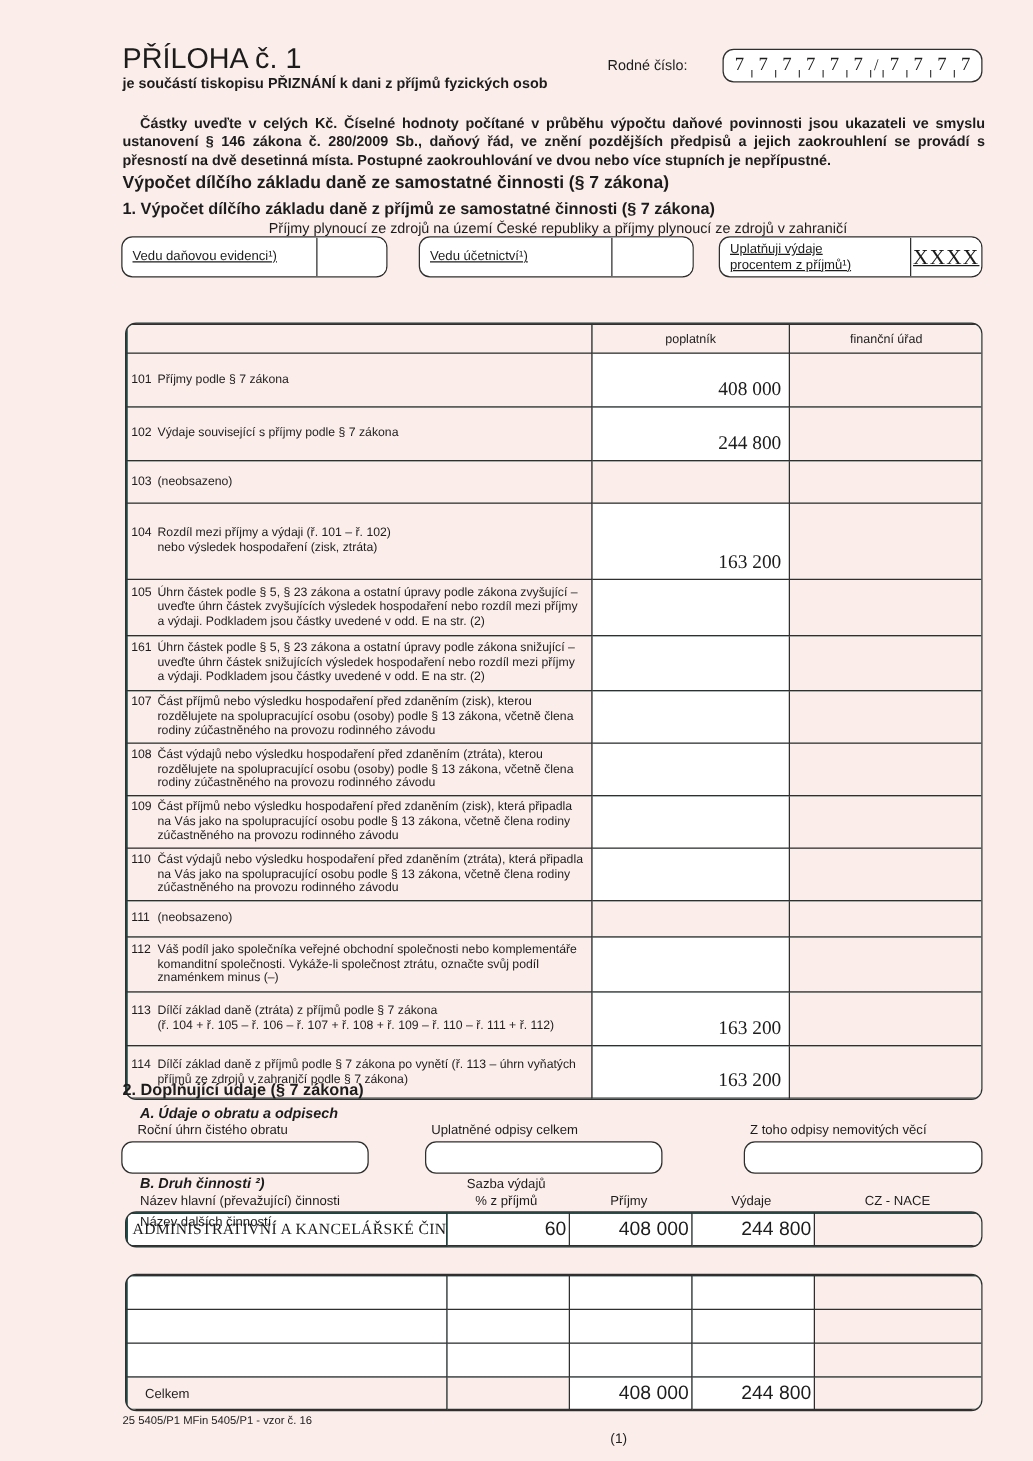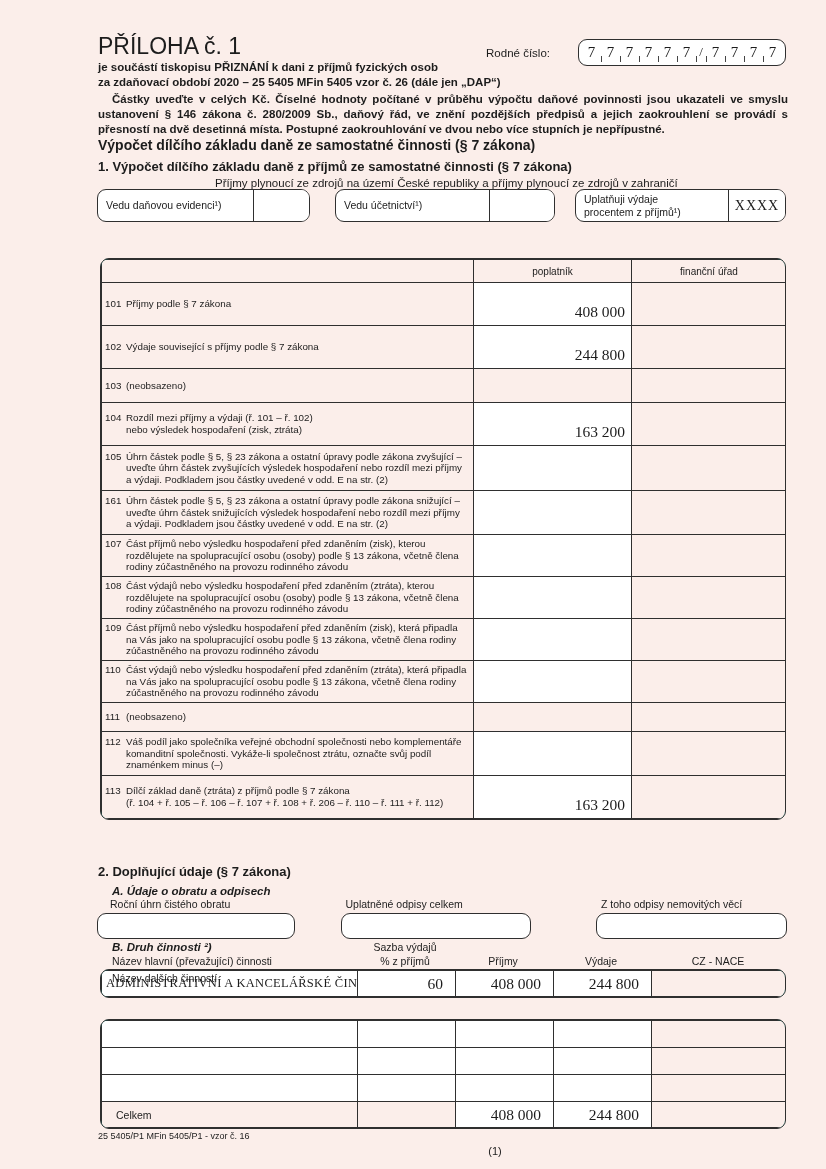--- a/index.html
+++ b/index.html
@@ -30,31 +30,31 @@
   .rc-cell:not(:first-child)::before{
     content:"";position:absolute;left:-0.5px;bottom:3px;width:1px;height:6px;background:#444;
   }
   .instructions{font-size:11.5px;font-weight:bold;line-height:1.3;text-indent:14px;text-align:justify;}
 
   .h-main{font-size:14px;font-weight:bold;}
   .h-sub{font-size:13px;font-weight:bold;}
   .note{font-size:11.5px;}
 
   
-  .evrow{display:flex;}
+  .evrow{display:flex;text-decoration:underline;}
   .evbox{
     display:flex;align-items:center;background:#fff;
     border:1.5px solid #2f2f2f;border-radius:9px;height:33px;
     box-sizing:border-box;overflow:hidden;
   }
   .evlabel{flex:1;font-size:10.5px;line-height:1.2;padding-left:8px;white-space:pre-line;}
   .evval{
     align-self:stretch;border-left:1.2px solid #2f2f2f;
     display:flex;align-items:center;justify-content:center;
-    font-family:"Liberation Serif",serif;font-size:14px;letter-spacing:1px;background:#fff;
+    font-family:"Liberation Serif",serif;font-size:17px;letter-spacing:1px;background:#fff;
   }
 
   
   .tblwrap{
     border:1.5px solid #2f2f2f;border-radius:9px;overflow:hidden;
     background:#0f766e;box-sizing:border-box;
   }
   table{width:100%;border-collapse:collapse;table-layout:fixed;}
   td{border:1px solid #2f2f2f;padding:0;vertical-align:middle;font-size:9.8px;}
   .hdrcell{text-align:center;font-size:10px;}
@@ -71,39 +71,38 @@
   
   .subAB{font-size:11.5px;font-weight:bold;font-style:italic;}
   .flabel{font-size:10.5px;}
   .agrid{display:flex;}
   .acol .fbox{
     height:26px;background:#fff;border:1.5px solid #2f2f2f;border-radius:9px;
     box-sizing:border-box;margin-top:3px;
   }
   .bhead{display:grid;grid-template-columns:256px 98px 98px 98px 136px;font-size:10.5px;}
   .bhead .c{text-align:center;line-height:1.25;}
-  .serifval{font-family:Liberation Serif, serif;font-size:15.5px;text-align:right;padding-right:12px;}
+  .serifval{font-family:Liberation Sans, sans-serif;font-size:15.5px;text-align:right;padding-right:2px;}
   .actname{
     font-family:"Liberation Serif",serif;font-size:12.5px;letter-spacing:0.3px;
     padding-left:4px;white-space:nowrap;overflow:hidden;
   }
   .celkem{font-size:10.5px;padding-left:14px;}
 
   .footer{font-size:9px;}
   .pagenum{font-size:11px;text-align:center;}
 </style>
 </head>
 <body>
 
 <div class="page">
 
   <div class="abs" style="top:34px;left:98px;width:470px;">
     <div class="title">PŘÍLOHA č. 1</div>
     <div class="subline">je součástí tiskopisu PŘIZNÁNÍ k dani z příjmů fyzických osob</div>
-    <div class="subline" style="margin-top:0;">za zdaňovací období 2020 – 25 5405  MFin 5405 vzor č. 26 (dále jen „DAP“)</div>
   </div>
 
   <div class="abs rc-wrap" style="top:39px;right:40px;gap:28px;">
     <span class="rc-label">Rodné číslo:</span>
     <div class="rc-box">
       <span class="rc-cell">7</span>
       <span class="rc-cell">7</span>
       <span class="rc-cell">7</span>
       <span class="rc-cell">7</span>
       <span class="rc-cell">7</span>
@@ -174,21 +173,21 @@
       <tr style="height:34px">
         <td class="pinkc">
               <div class="lc">
                 <span class="rn">103</span>
                 <span class="rl">(neobsazeno)</span>
               </div>
             </td>
         <td class="val pinkc"></td>
         <td class="val pinkc"></td>
       </tr>
-      <tr style="height:43px">
+      <tr style="height:61px">
         <td class="pinkc">
               <div class="lc">
                 <span class="rn">104</span>
                 <span class="rl">Rozdíl mezi příjmy a výdaji (ř. 101 – ř. 102)
 nebo výsledek hospodaření (zisk, ztráta)</span>
               </div>
             </td>
         <td class="val white">163 200</td>
         <td class="val pinkc"></td>
       </tr>
@@ -270,34 +269,44 @@
               </div>
             </td>
         <td class="val white"></td>
         <td class="val pinkc"></td>
       </tr>
       <tr style="height:43px">
         <td class="pinkc">
               <div class="lc">
                 <span class="rn">113</span>
                 <span class="rl">Dílčí základ daně (ztráta) z příjmů podle § 7 zákona
-(ř. 104 + ř. 105 – ř. 106 – ř. 107 + ř. 108 + ř. 206 – ř. 110 – ř. 111 + ř. 112)</span>
+(ř. 104 + ř. 105 – ř. 106 – ř. 107 + ř. 108 + ř. 109 – ř. 110 – ř. 111 + ř. 112)</span>
+              </div>
+            </td>
+        <td class="val white">163 200</td>
+        <td class="val pinkc"></td>
+      </tr>
+      <tr style="height:42px">
+        <td class="pinkc">
+              <div class="lc">
+                <span class="rn">114</span>
+                <span class="rl">Dílčí základ daně z příjmů podle § 7 zákona po vynětí (ř. 113 – úhrn vyňatých příjmů ze zdrojů v zahraničí podle § 7 zákona)</span>
               </div>
             </td>
         <td class="val white">163 200</td>
         <td class="val pinkc"></td>
       </tr>
     </tbody>
       </table>
   </div>
 
   <div class="abs h-sub" style="top:864px;left:98px;">2. Doplňující údaje (§ 7 zákona)</div>
   <div class="abs subAB" style="top:885px;left:112px;">A. Údaje  o obratu a odpisech</div>
 
-  <div class="abs agrid" style="top:898px;left:97px;width:690px;justify-content:space-between;">
+  <div class="abs agrid" style="top:898px;left:97px;width:690px;">
     <div class="acol" style="width:198px;margin-right:45px;">
       <div class="flabel" style="padding-left:13px;">Roční úhrn čistého obratu</div>
       <div class="fbox"></div>
     </div>
     <div class="acol" style="width:190px;margin-right:65px;">
       <div class="flabel" style="padding-left:5px;">Uplatněné odpisy celkem</div>
       <div class="fbox"></div>
     </div>
     <div class="acol" style="width:191px;">
       <div class="flabel" style="padding-left:5px;">Z toho odpisy nemovitých věcí</div>

